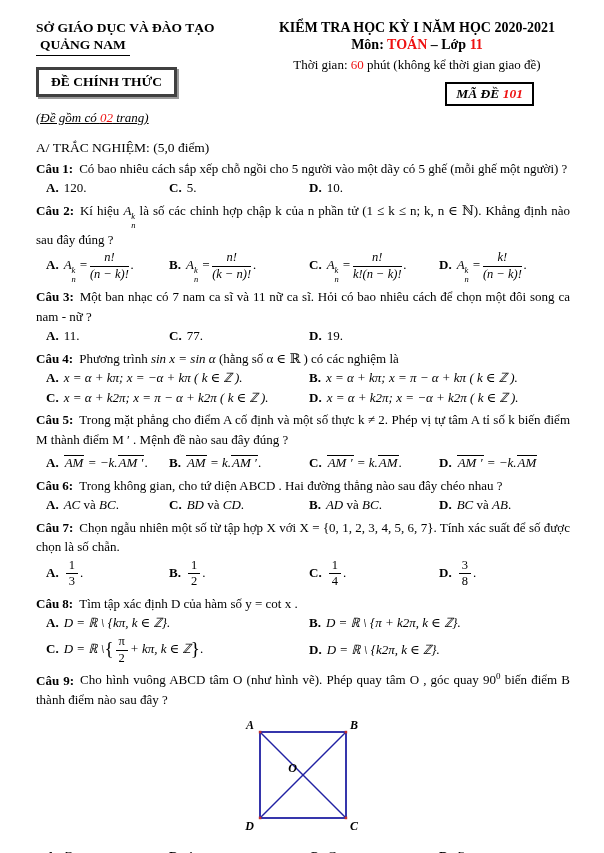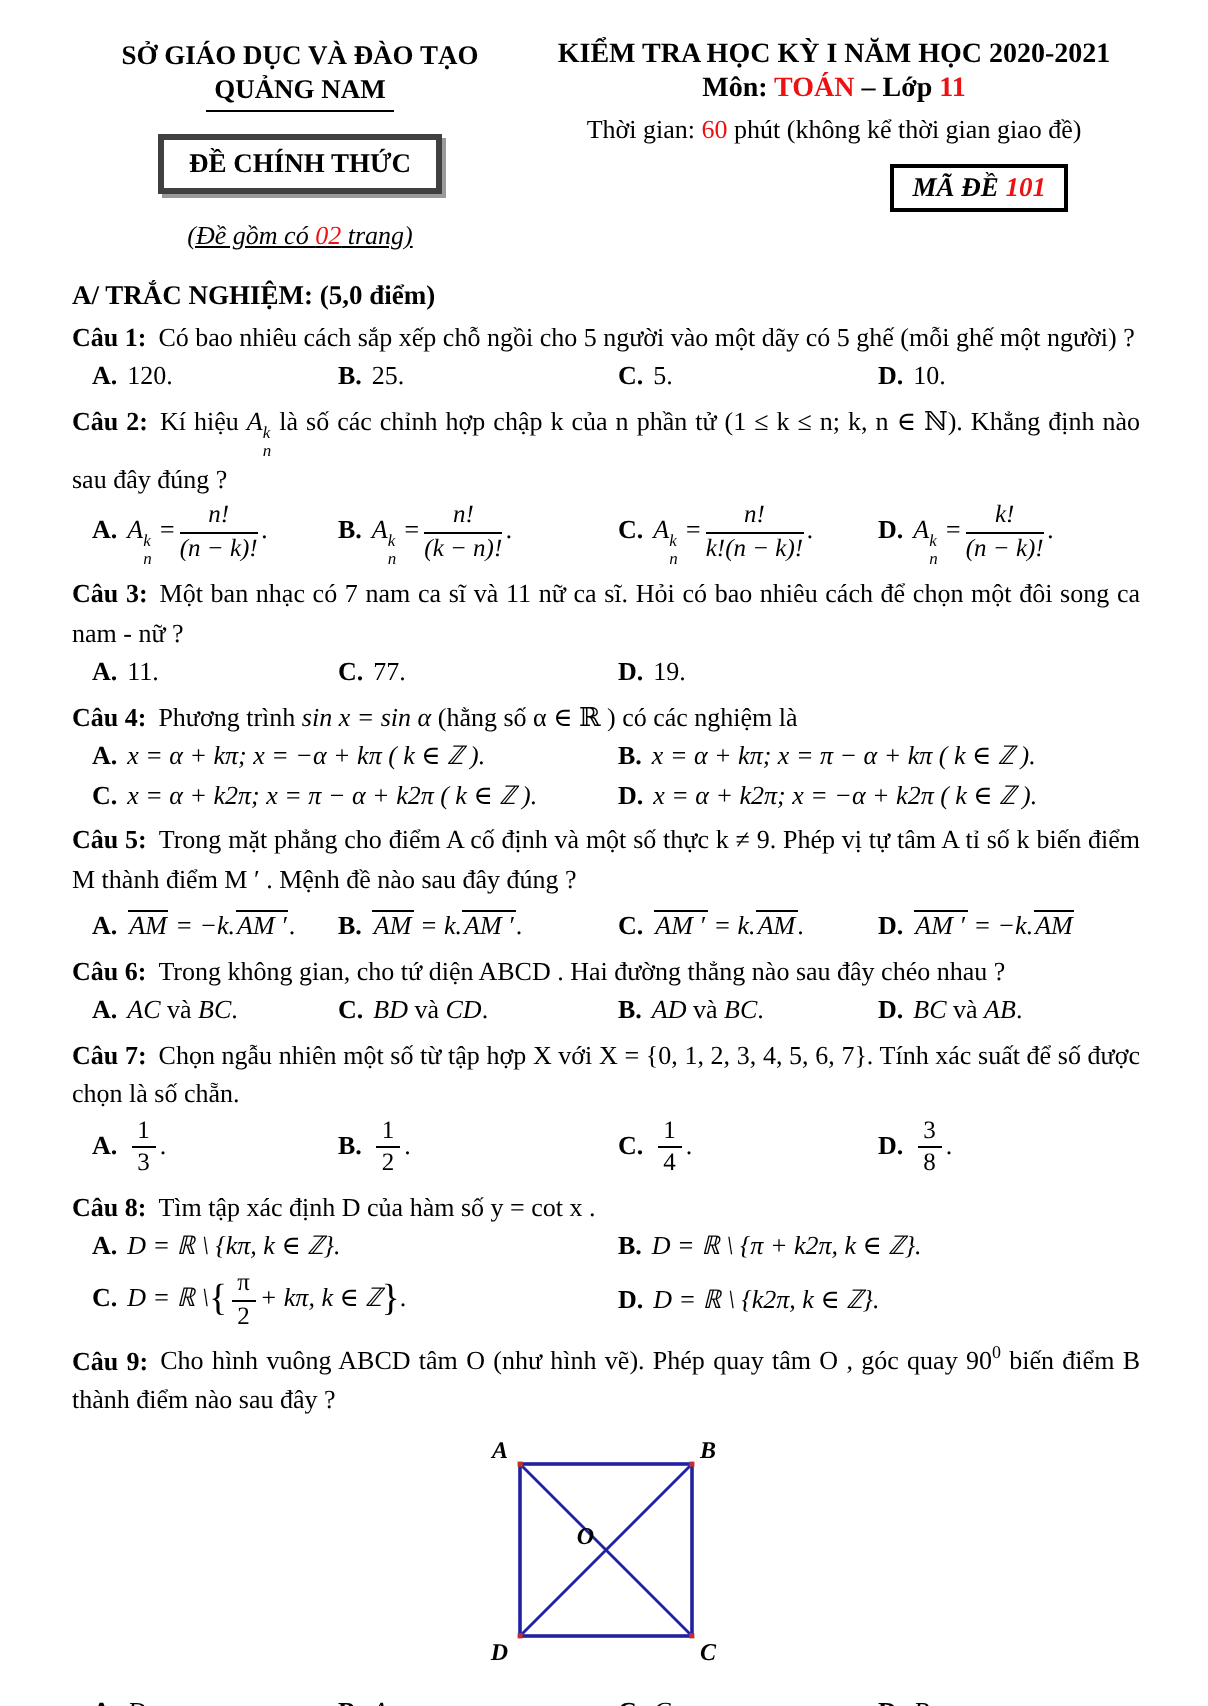--- a/index.html
+++ b/index.html
@@ -5,39 +5,39 @@
   * { box-sizing: border-box; margin: 0; padding: 0; }
   body {
     width: 604px; height: 853px; background: #fff; color: #000;
     font-family: "Liberation Serif", "DejaVu Serif", serif;
     font-size: 13px; overflow: hidden;
   }
   .page { width: 604px; height: 853px; padding: 20px 34px 0 36px; }
 
   
   .hdr { display: flex; }
-  .hdr-left { width: 228px; text-align: center; }
+  .hdr-left { width: 228px; text-align: left; }
   .hdr-right { flex: 1; text-align: center; }
   .dept { font-weight: bold; font-size: 13.5px; line-height: 1.25; }
   .prov { font-weight: bold; font-size: 13.5px; display: inline-block;
           border-bottom: 1.5px solid #000; padding: 0 4px 2px; }
   .official-box { display: inline-block; border: 3px solid #404040; padding: 4px 12px;
           font-weight: bold; font-size: 13.5px; margin-top: 11px;
           box-shadow: 2px 2px 0 #9a9a9a; }
   .pages-note { font-style: italic; margin-top: 13px; font-size: 13px; text-decoration: underline; }
   .exam-title { font-weight: bold; font-size: 14px; }
   .subj { font-weight: bold; font-size: 14px; margin-top: 1px; }
   .time-line { font-size: 13px; margin-top: 4px; }
   .code-wrap { text-align: right; padding-right: 36px; margin-top: 9px; font-style: italic; }
   .code-box { display: inline-block; border: 2px solid #000; padding: 2px 9px;
           font-weight: bold; font-size: 13.5px; }
   .red { color: #ee1111; }
 
   
-  .section-heading { font-weight: bold; margin-top: 14px; font-size: 13.5px; }
+  .section-heading { font-weight: normal; margin-top: 14px; font-size: 13.5px; }
   .q { margin-top: 3px; }
   .qtext { text-align: justify; line-height: 1.5; }
   .qlabel { font-weight: bold; margin-right: 6px; }
   .opts4 { display: grid; grid-template-columns: 123px 140px 130px 1fr;
            margin-left: 10px; line-height: 1.5; align-items: center; }
   .opts2 { display: grid; grid-template-columns: 263px 1fr;
            margin-left: 10px; line-height: 1.5; align-items: center; }
   .ol { font-weight: bold; margin-right: 5px; }
   .mi { font-style: italic; }
 
@@ -76,21 +76,20 @@
       </div>
     </div>
   </div>
 
   <div class="section-heading">A/ TRẮC NGHIỆM: (5,0 điểm)</div>
 
   <div class="q">
     <p class="qtext"><b class="qlabel">Câu 1:</b><span>Có bao nhiêu cách sắp xếp chỗ ngồi cho 5 người vào một dãy có 5 ghế (mỗi ghế một người) ?</span></p>
     <div class="opts4">
       <span><b class="ol">A.</b><span>120.</span></span>
-      <span><b class="ol">B.</b><span>25.</span></span>
       <span><b class="ol">C.</b><span>5.</span></span>
       <span><b class="ol">D.</b><span>10.</span></span>
     </div>
   </div>
 
   <div class="q">
     <p class="qtext"><b class="qlabel">Câu 2:</b><span>Kí hiệu</span>
       <span class="mi"><i>A</i><span class="supsub">
             <span>k</span>
             <span>n</span>
@@ -143,21 +142,21 @@
       <span><b class="ol">A.</b><span class="mi">x = α + kπ;  x = −α + kπ ( k ∈ ℤ ).</span></span>
       <span><b class="ol">B.</b><span class="mi">x = α + kπ;  x = π − α + kπ ( k ∈ ℤ ).</span></span>
     </div>
     <div class="opts2">
       <span><b class="ol">C.</b><span class="mi">x = α + k2π;  x = π − α + k2π ( k ∈ ℤ ).</span></span>
       <span><b class="ol">D.</b><span class="mi">x = α + k2π;  x = −α + k2π ( k ∈ ℤ ).</span></span>
     </div>
   </div>
 
   <div class="q">
-    <p class="qtext"><b class="qlabel">Câu 5:</b><span>Trong mặt phẳng cho điểm A cố định và một số thực k ≠ 9. Phép vị tự tâm A tỉ số k biến điểm M thành điểm M ′ . Mệnh đề nào sau đây đúng ?</span></p>
+    <p class="qtext"><b class="qlabel">Câu 5:</b><span>Trong mặt phẳng cho điểm A cố định và một số thực k ≠ 2. Phép vị tự tâm A tỉ số k biến điểm M thành điểm M ′ . Mệnh đề nào sau đây đúng ?</span></p>
     <div class="opts4" style="margin-top:4px;">
       <span><b class="ol">A.</b><span class="vec">AM</span> <span class="mi">= −k.</span><span class="vec">AM ′</span><span>.</span></span>
       <span><b class="ol">B.</b><span class="vec">AM</span> <span class="mi">= k.</span><span class="vec">AM ′</span><span>.</span></span>
       <span><b class="ol">C.</b><span class="vec">AM ′</span> <span class="mi">= k.</span><span class="vec">AM</span><span>.</span></span>
       <span><b class="ol">D.</b><span class="vec">AM ′</span> <span class="mi">= −k.</span><span class="vec">AM</span><span></span></span>
     </div>
   </div>
 
   <div class="q">
     <p class="qtext"><b class="qlabel">Câu 6:</b><span>Trong không gian, cho tứ diện ABCD . Hai đường thẳng nào sau đây chéo nhau ?</span></p>

